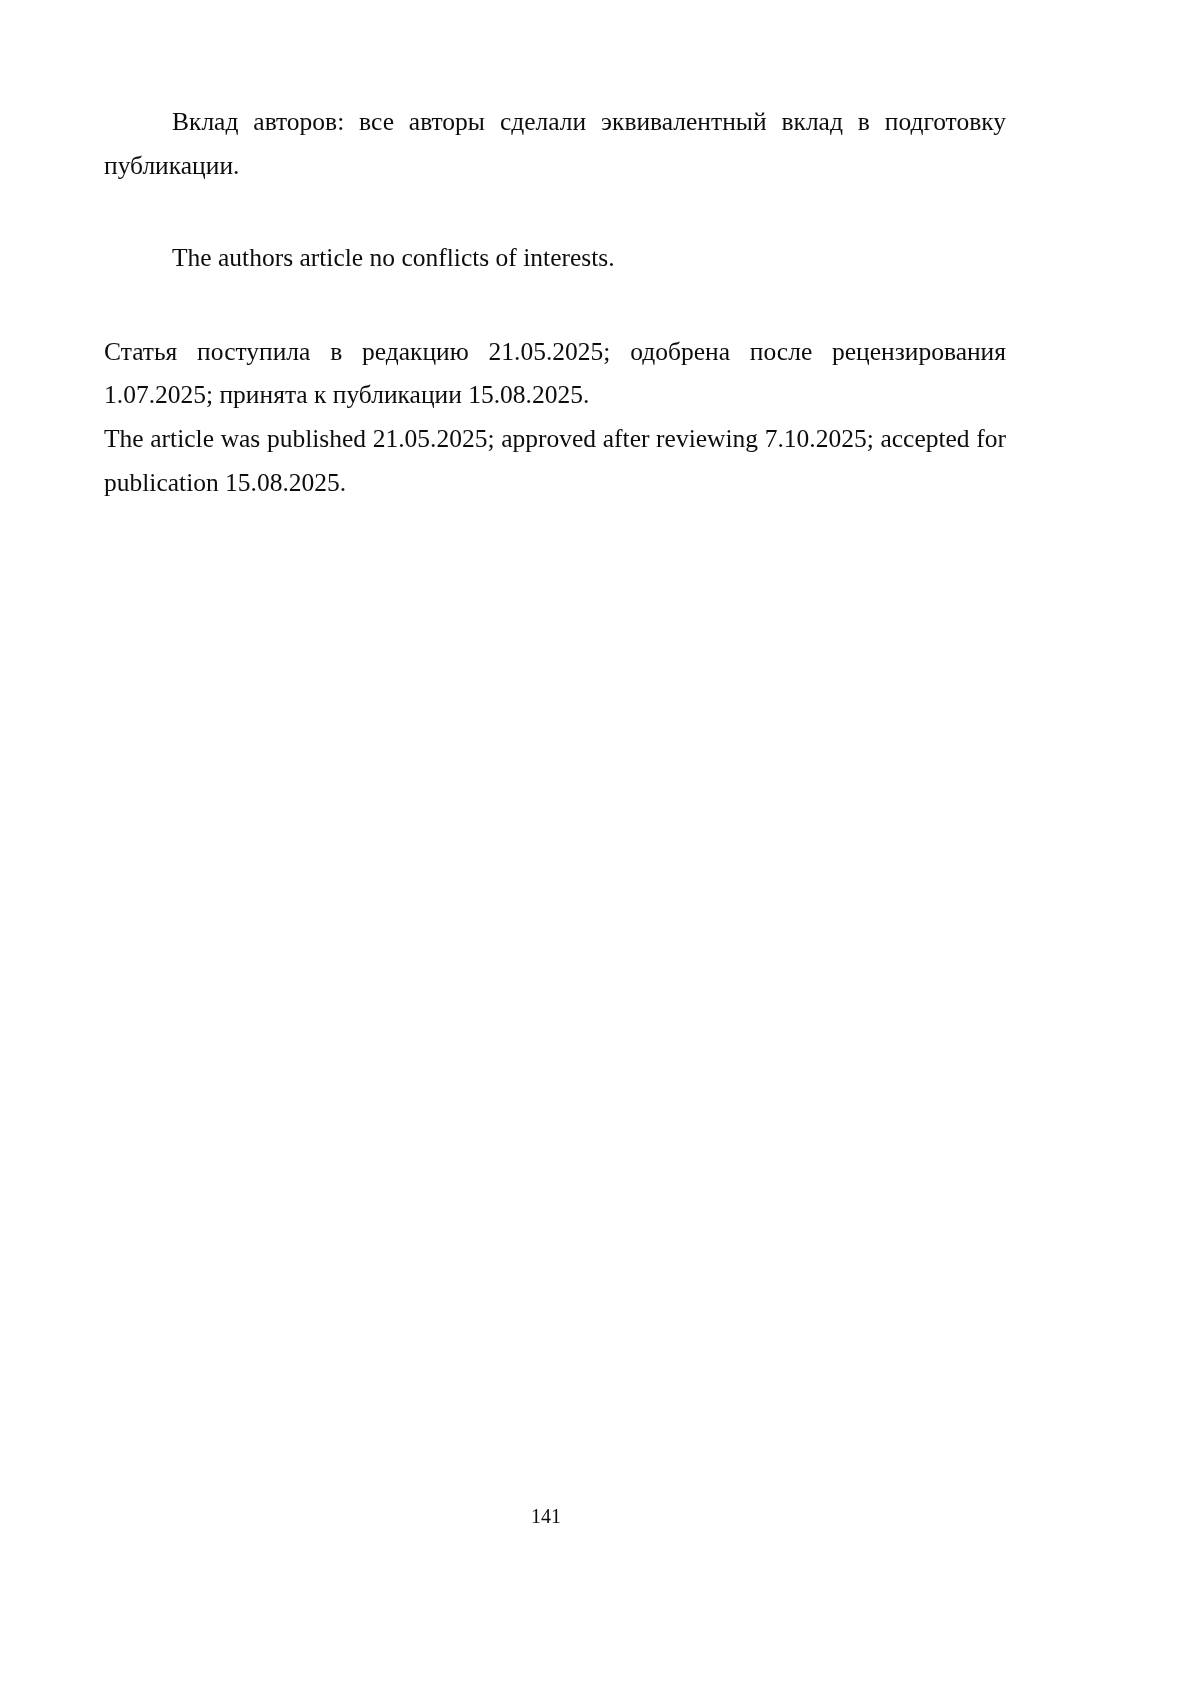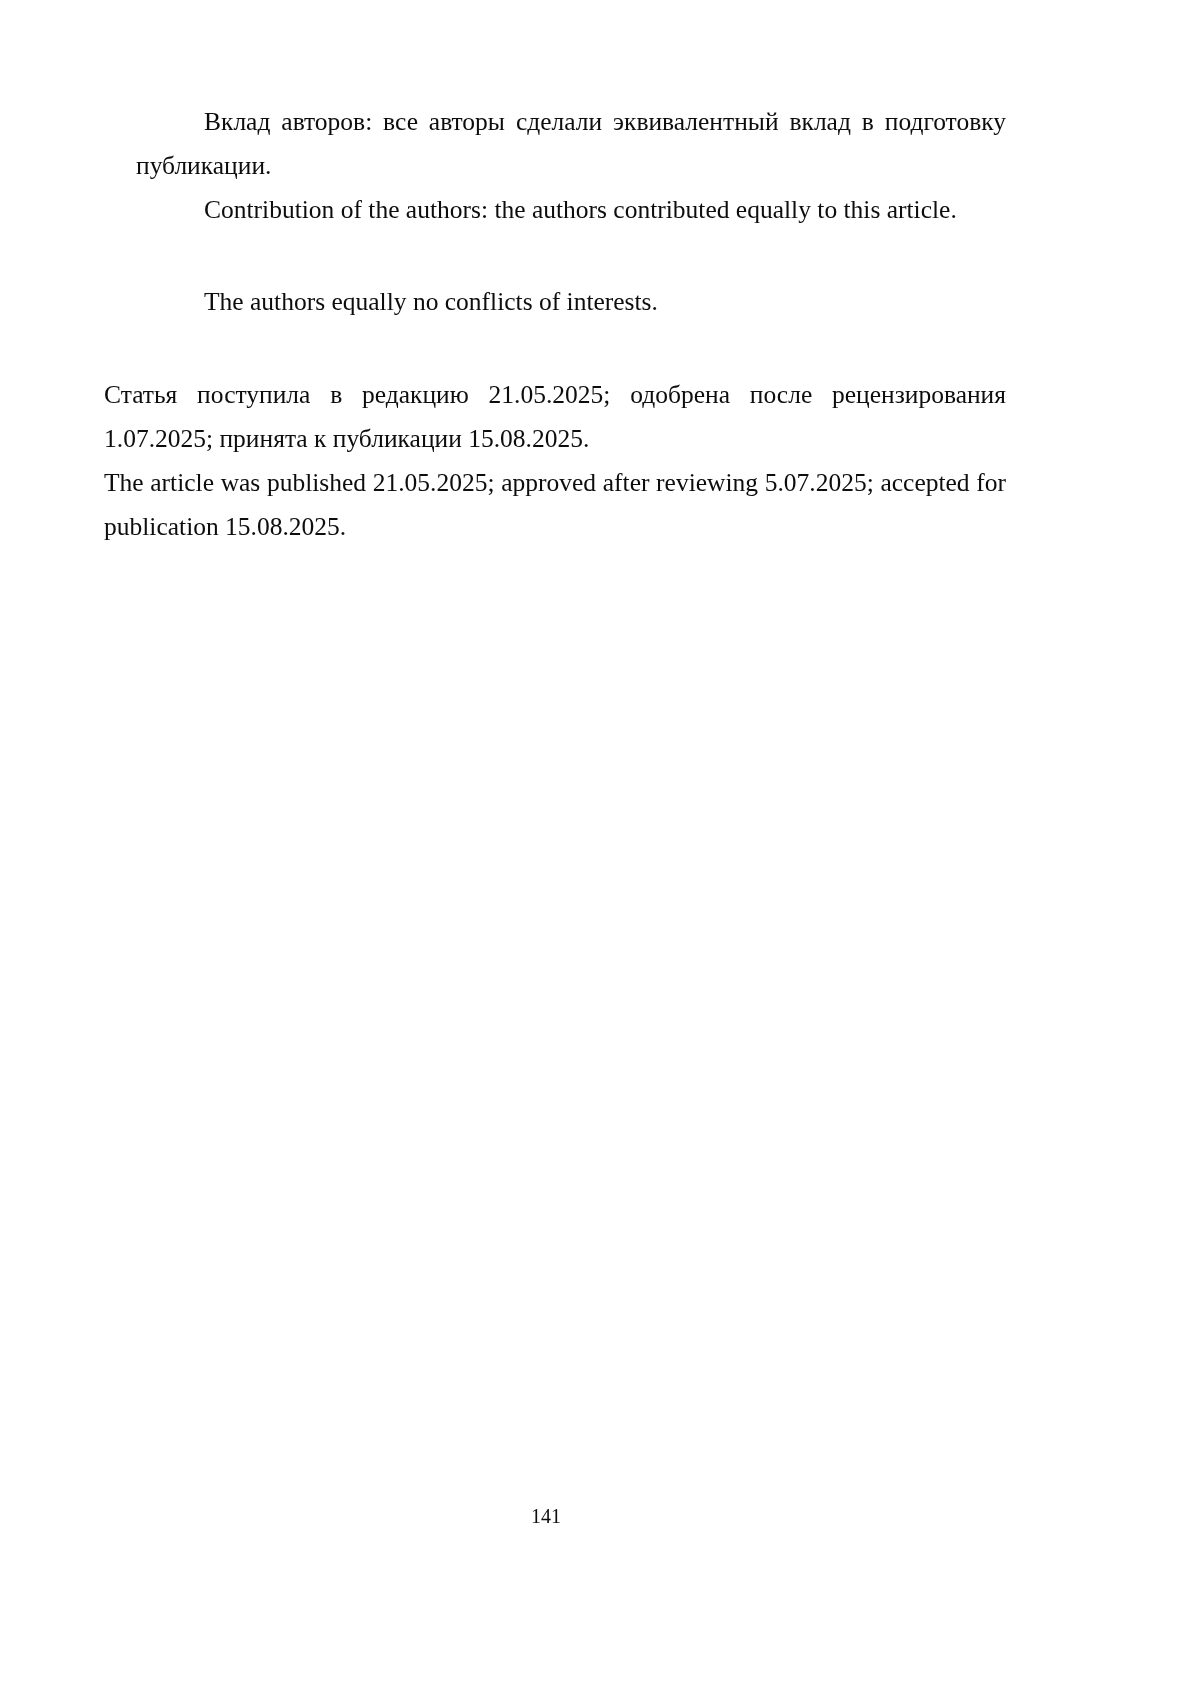--- a/index.html
+++ b/index.html
@@ -26,21 +26,20 @@
   p {
     margin: 0;
     font-size: 25.5px;
     line-height: 1.72;
     text-align: justify;
     text-justify: inter-word;
     color: #0d0d0d;
   }
   p.indent {
     text-indent: 68px;
-    margin-left: 32px;
   }
   .block-gap-sm {
     height: 0px;
   }
   .block-gap-md {
     height: 48px;
   }
   .block-gap-lg {
     height: 50px;
   }
@@ -59,34 +58,33 @@
 <body>
 
 <div class="page">
 
   <div class="content">
 
     <p class="indent">Вклад авторов: все авторы сделали эквивалентный вклад в подготовку публикации.</p>
 
     <div class="block-gap-sm"></div>
 
-    <p class="indent">Contribution of the authors: the authors contributed equally to this article.</p>
 
     <div class="block-gap-md"></div>
 
 
     <div class="block-gap-sm"></div>
 
-    <p class="indent">The authors equally no conflicts of interests.</p>
+    <p class="indent">The authors article no conflicts of interests.</p>
 
     <div class="block-gap-lg"></div>
 
     <p>Статья поступила в редакцию 21.05.2025; одобрена после рецензирования 1.07.2025; принята к публикации 15.08.2025.</p>
 
     <div class="block-gap-sm"></div>
 
-    <p>The article was published 21.05.2025; approved after reviewing 5.07.2025; accepted for publication 15.08.2025.</p>
+    <p>The article was published 21.05.2025; approved after reviewing 7.10.2025; accepted for publication 15.08.2025.</p>
 
   </div>
 
   <div class="footer">141</div>
 
 </div>
 
 </body></html>

